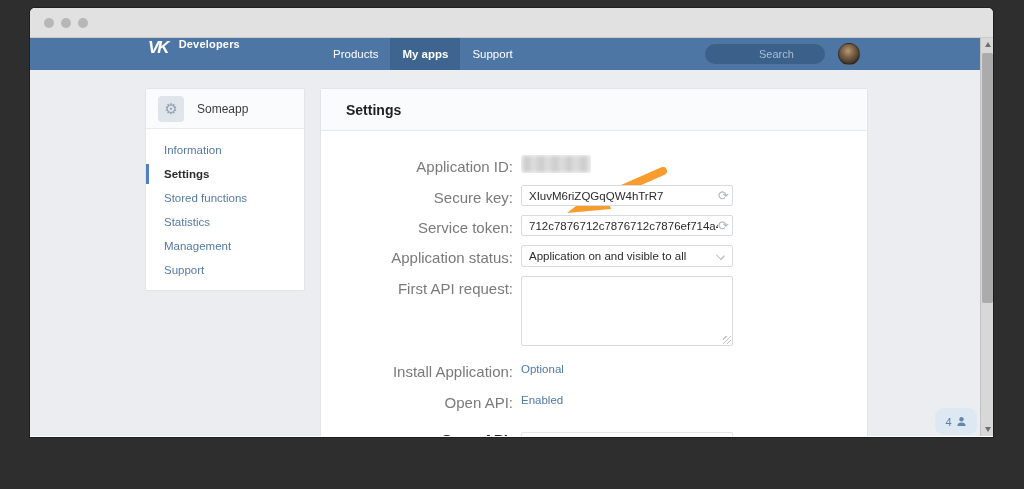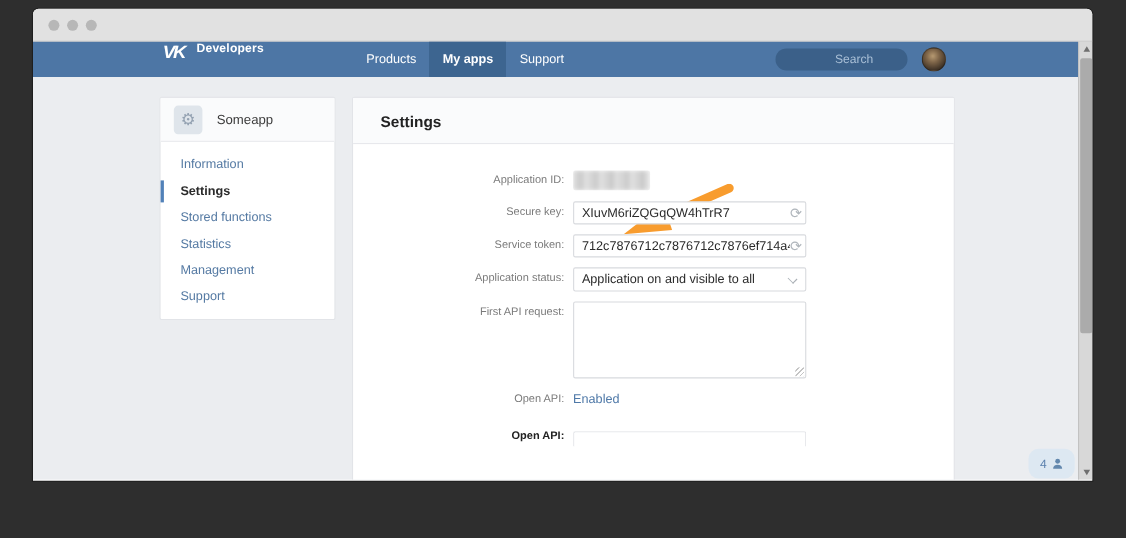--- a/index.html
+++ b/index.html
@@ -64,21 +64,21 @@
   .side-item.active::before { content:""; position:absolute; left:0; top:2px; bottom:2px; width:3px; background:#5181b8; }
 
   
   .main-card { position:absolute; left:290px; top:18px; width:548px; height:400px; background:#fff;
                border:1px solid #e2e4e8; border-radius:2px; }
   .main-head { height:42px; background:#fafbfc; border-bottom:1px solid #e7e8ec;
                display:flex; align-items:center; padding-left:25px; }
   .main-title { font-size:14px; font-weight:bold; color:#222; }
   .form { position:relative; padding-top:23px; }
   .row { display:flex; margin-bottom:9px; }
-  .row .lbl { width:192px; text-align:right; margin-right:8px; font-size:10px; color:#7a7a7a;
+  .row .lbl { width:192px; text-align:right; margin-right:8px; font-size:15px; color:#7a7a7a;
               padding-top:4px; white-space:nowrap; }
   .row .lbl.bold { color:#222; font-weight:bold; }
   .ctrl { position:relative; width:212px; }
   .redacted-wrap { width:70px; height:18px; margin-top:1px; overflow:hidden; border-radius:2px; }
   .redacted { width:100%; height:100%;
               background:repeating-linear-gradient(90deg,#d6d6d6 0 5px,#c9c9c9 5px 9px,#dedede 9px 14px),
                          linear-gradient(#d5d5d5,#d5d5d5);
               filter:blur(2px); }
   .tbox { width:212px; height:21px; border:1px solid #d8dade; border-radius:2px; background:#fff;
           font-size:11.5px; color:#2b2b2b; padding:0 20px 0 7px; outline:none;
@@ -205,20 +205,26 @@
 
             <div class="row">
               <div class="lbl">First API request:</div>
               <div class="ctrl">
                 <div class="tarea">
                   <div class="resize-grip"></div>
                 </div>
               </div>
             </div>
 
+            <div class="row gap-lg">
+              <div class="lbl">Install Application:</div>
+              <div class="ctrl">
+                <span class="link">Optional</span>
+              </div>
+            </div>
 
             <div class="row gap-md">
               <div class="lbl">Open API:</div>
               <div class="ctrl">
                 <span class="link">Enabled</span>
               </div>
             </div>
 
             <div class="row" style="margin-top:16px; margin-bottom:0;">
               <div class="lbl bold">Open API:</div>

